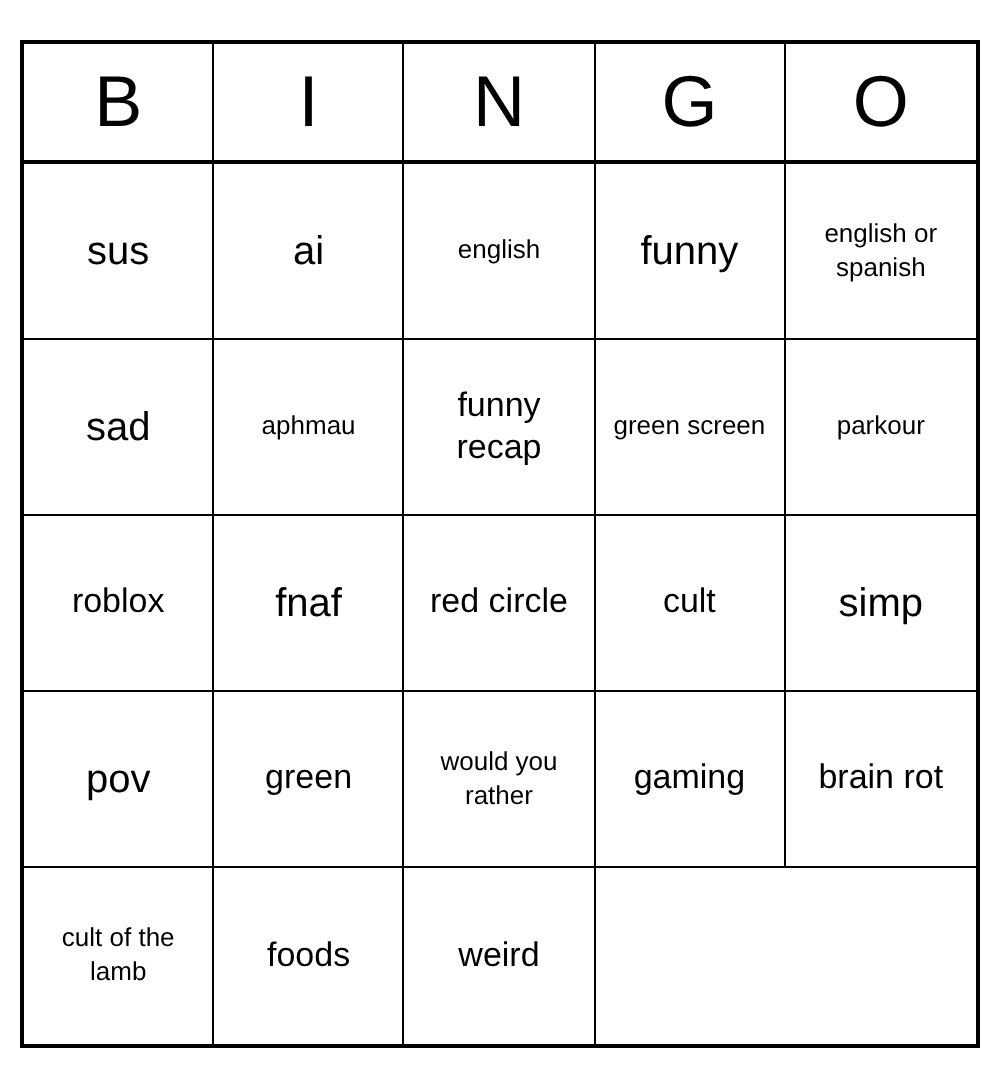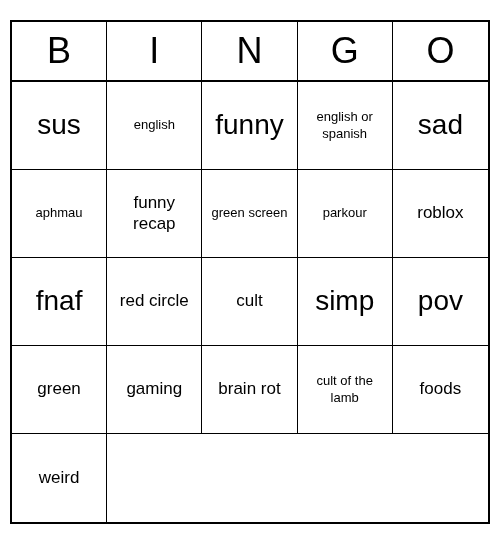--- a/index.html
+++ b/index.html
@@ -79,37 +79,40 @@
       font-size: 13px;
       line-height: 1.3;
     }
 
     .cell-text.medium {
       font-size: 17px;
       line-height: 1.2;
     }
 
     .cell-text.large {
-      font-size: 28px;
+      font-size: 20px;
     }
   </style>
 </head>
 <body>
 
 <div class="bingo-container">
   <div class="bingo-header">
   <div class="bingo-header-cell">B</div>
       <div class="bingo-header-cell">I</div>
       <div class="bingo-header-cell">N</div>
       <div class="bingo-header-cell">G</div>
       <div class="bingo-header-cell">O</div>
     </div>
   <div class="bingo-grid">
   <div class="bingo-cell">
         <span class="cell-text large">sus</span>
+      </div>
+      <div class="bingo-cell">
+        <span class="cell-text large">ai</span>
       </div>
       <div class="bingo-cell">
         <span class="cell-text small">english</span>
       </div>
       <div class="bingo-cell">
         <span class="cell-text large">funny</span>
       </div>
       <div class="bingo-cell">
         <span class="cell-text small">english or spanish</span>
       </div>
@@ -143,20 +146,23 @@
       <div class="bingo-cell">
         <span class="cell-text large">simp</span>
       </div>
       <div class="bingo-cell">
         <span class="cell-text large">pov</span>
       </div>
       <div class="bingo-cell">
         <span class="cell-text medium">green</span>
       </div>
       <div class="bingo-cell">
+        <span class="cell-text small">would you rather</span>
+      </div>
+      <div class="bingo-cell">
         <span class="cell-text medium">gaming</span>
       </div>
       <div class="bingo-cell">
         <span class="cell-text medium">brain rot</span>
       </div>
       <div class="bingo-cell">
         <span class="cell-text small">cult of the lamb</span>
       </div>
       <div class="bingo-cell">
         <span class="cell-text medium">foods</span>

